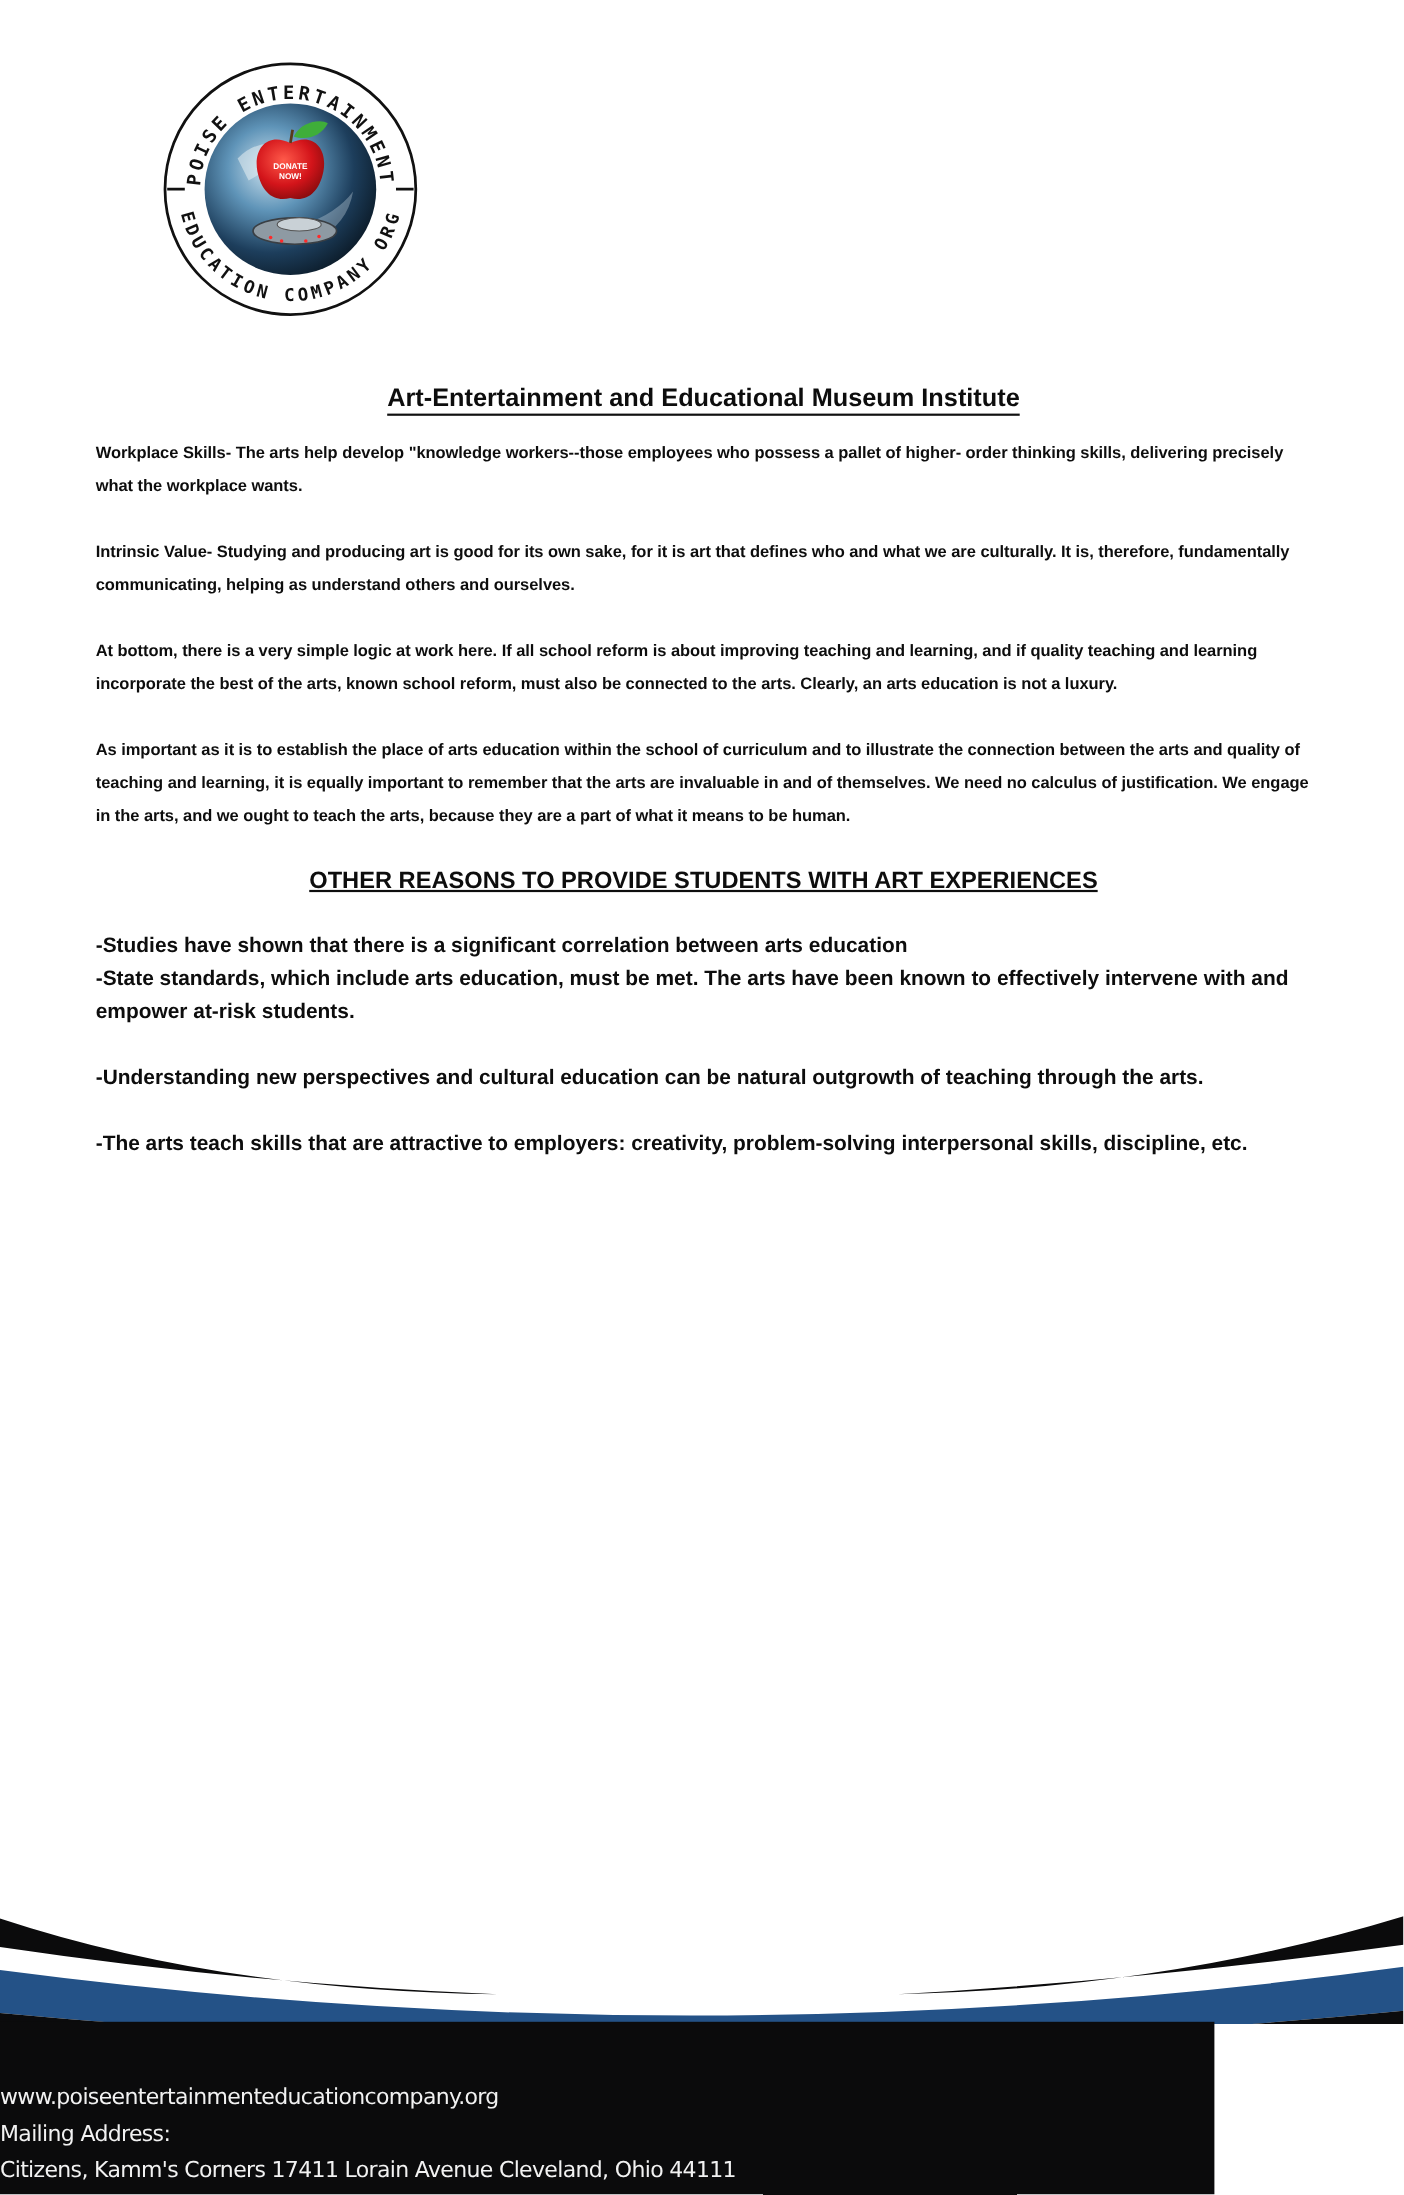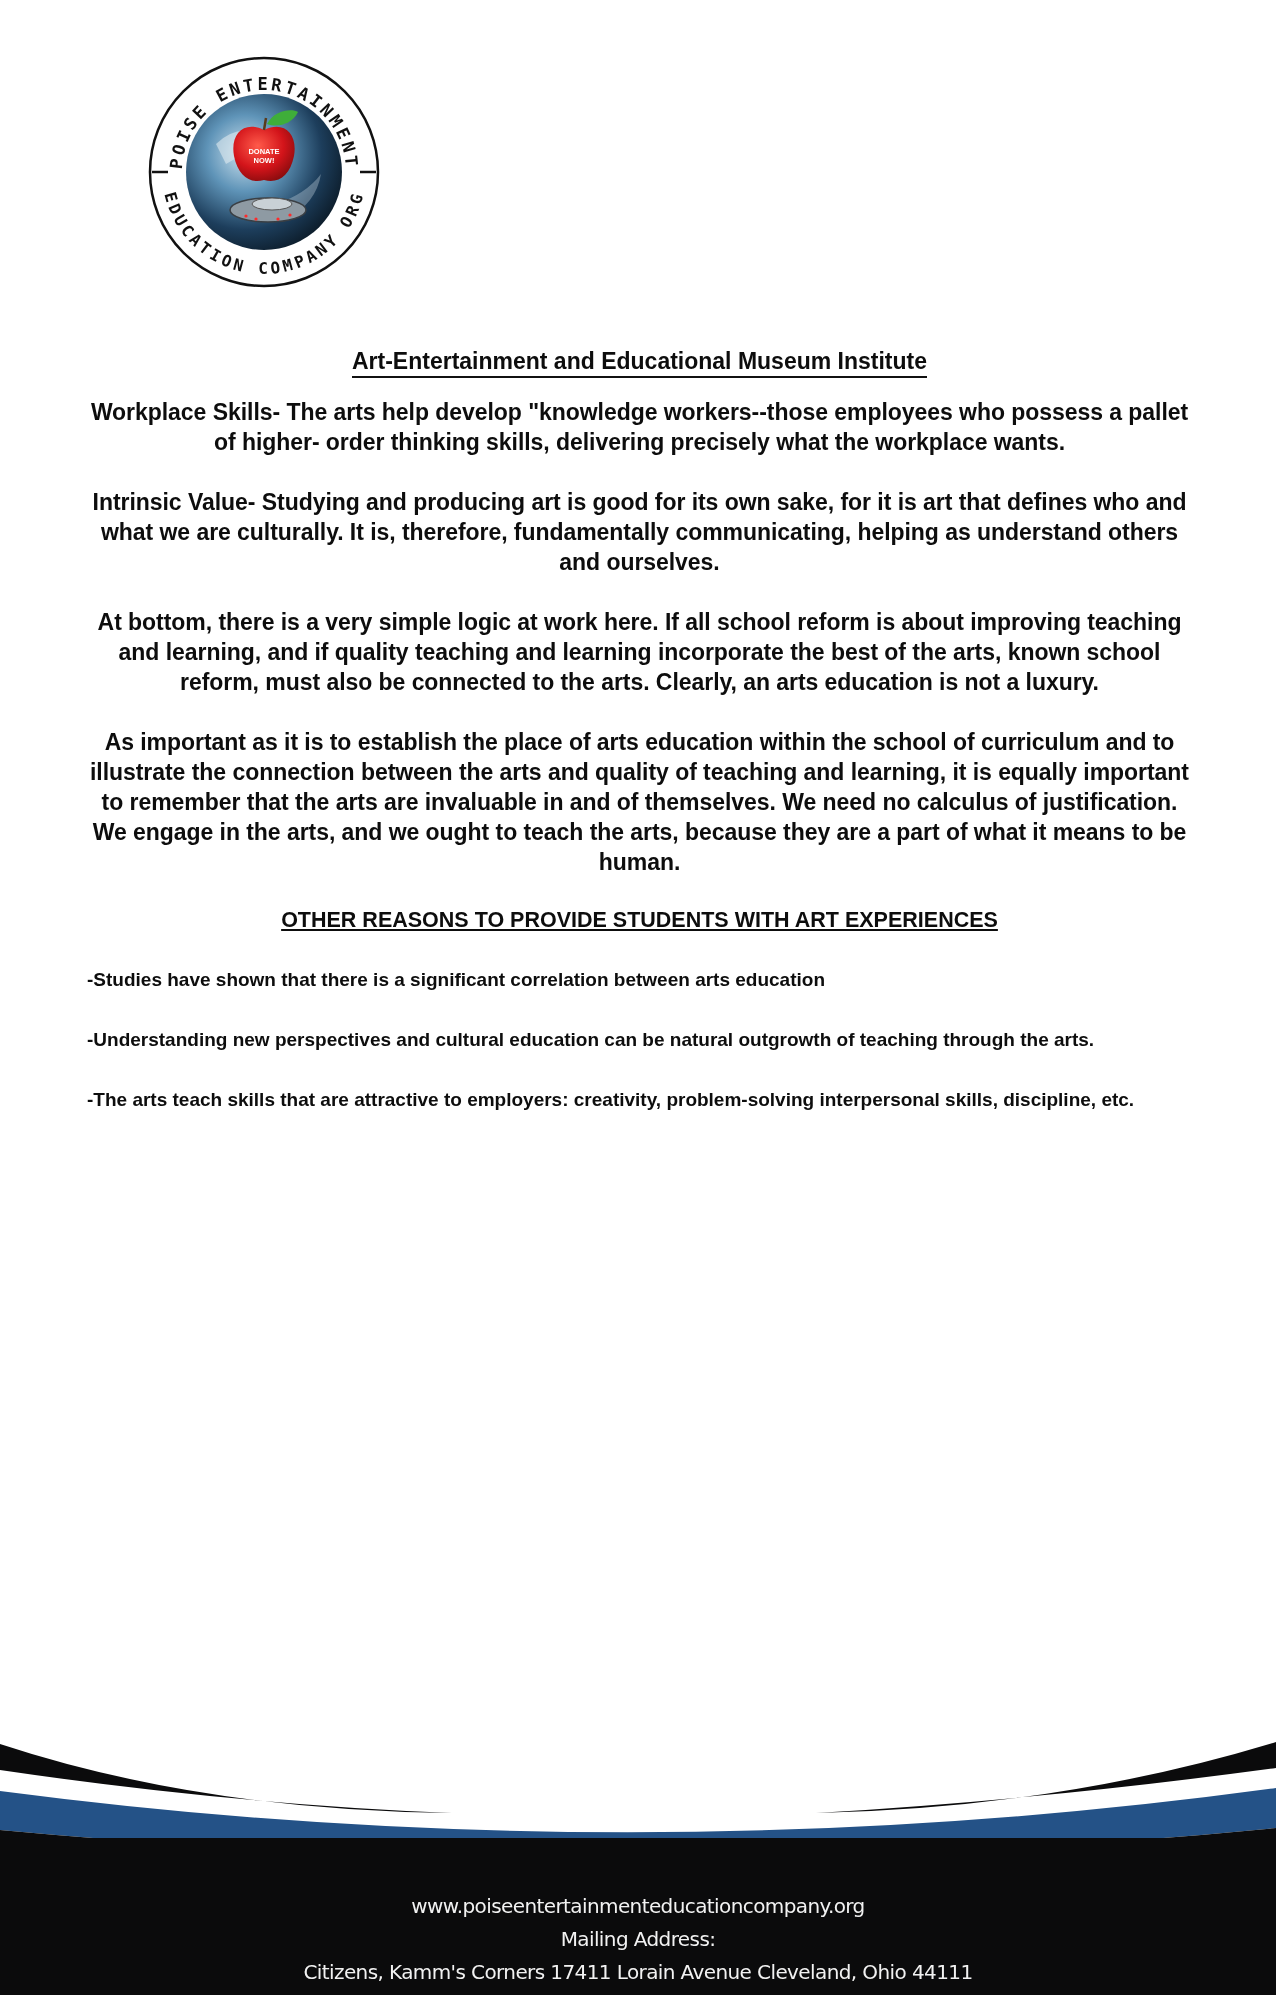--- a/index.html
+++ b/index.html
@@ -6,28 +6,28 @@
     body { width: 1276px; height: 1995px; position: relative; overflow: hidden; font-family: "Liberation Sans", sans-serif; color: #0d0d0d; }
 
     .logo { position: absolute; left: 146px; top: 54px; width: 236px; height: 236px; }
     .logo svg { width: 100%; height: 100%; display: block; }
 
     .content { position: absolute; left: 87px; top: 348px; width: 1105px; }
     .doc-title {
       text-align: center; font-weight: bold; font-size: 23px; margin: 0 0 22px 0;
     }
     .doc-title span { border-bottom: 2px solid #111; padding-bottom: 2px; }
-    .para { font-weight: bold; font-size: 23px; line-height: 30px; margin: 0 0 30px 0; letter-spacing: -0.05px; text-align: center; }
+    .para { font-weight: bold; font-size: 15px; line-height: 30px; margin: 0 0 30px 0; letter-spacing: -0.05px; }
     .section-heading { text-align: center; font-weight: bold; font-size: 21.5px; line-height: 30px; margin: -2px 0 30px 0; text-decoration: underline; }
     .bullet-group { margin: 0 0 30px 0; }
     .bullet { font-weight: bold; font-size: 19px; line-height: 30px; margin: 0; }
 
     .footer-wave { position: absolute; left: 0; top: 1700px; width: 1276px; height: 140px; }
     .footer-wave svg { width: 100%; height: 100%; display: block; }
-    .footer { position: absolute; left: 0; top: 1838px; width: 1276px; height: 157px; background: #0b0b0c; color: #f2f2f2; text-align: center; }
+    .footer { position: absolute; left: 0; top: 1838px; width: 1104px; height: 157px; background: #0b0b0c; color: #f2f2f2; }
     .footer-line { font-family: "DejaVu Sans", sans-serif; font-size: 20px; line-height: 33px; letter-spacing: -0.6px; }
     .footer-lines { position: absolute; top: 52px; left: 0; width: 100%; }
   </style>
 </head>
 <body>
 
 <div class="logo">
   <svg viewBox="0 0 236 236">
     <defs>
       <radialGradient id="earthGrad" cx="38%" cy="38%" r="70%">
@@ -79,20 +79,21 @@
 
   <p class="para">Workplace Skills- The arts help develop "knowledge workers--those employees who possess a pallet of higher- order thinking skills, delivering precisely what the workplace wants.</p>
   <p class="para">Intrinsic Value- Studying and producing art is good for its own sake, for it is art that defines who and what we are culturally. It is, therefore, fundamentally communicating, helping as understand others and ourselves.</p>
   <p class="para">At bottom, there is a very simple logic at work here. If all school reform is about improving teaching and learning, and if quality teaching and learning incorporate the best of the arts, known school reform, must also be connected to the arts. Clearly, an arts education is not a luxury.</p>
   <p class="para">As important as it is to establish the place of arts education within the school of curriculum and to illustrate the connection between the arts and quality of teaching and learning, it is equally important to remember that the arts are invaluable in and of themselves. We need no calculus of justification. We engage in the arts, and we ought to teach the arts, because they are a part of what it means to be human.</p>
 
   <h2 class="section-heading">OTHER REASONS TO PROVIDE STUDENTS WITH ART EXPERIENCES</h2>
 
   <div class="bullet-group">
     <p class="bullet">-Studies have shown that there is a significant correlation between arts education</p>
+    <p class="bullet">-State standards, which include arts education, must be met. The arts have been known to effectively intervene with and empower at-risk students.</p>
   </div>
   <div class="bullet-group">
     <p class="bullet">-Understanding new perspectives and cultural education can be natural outgrowth of teaching through the arts.</p>
   </div>
   <div class="bullet-group">
     <p class="bullet">-The arts teach skills that are attractive to employers: creativity, problem-solving interpersonal skills, discipline, etc.</p>
   </div>
 </div>
 
 <div class="footer-wave">

